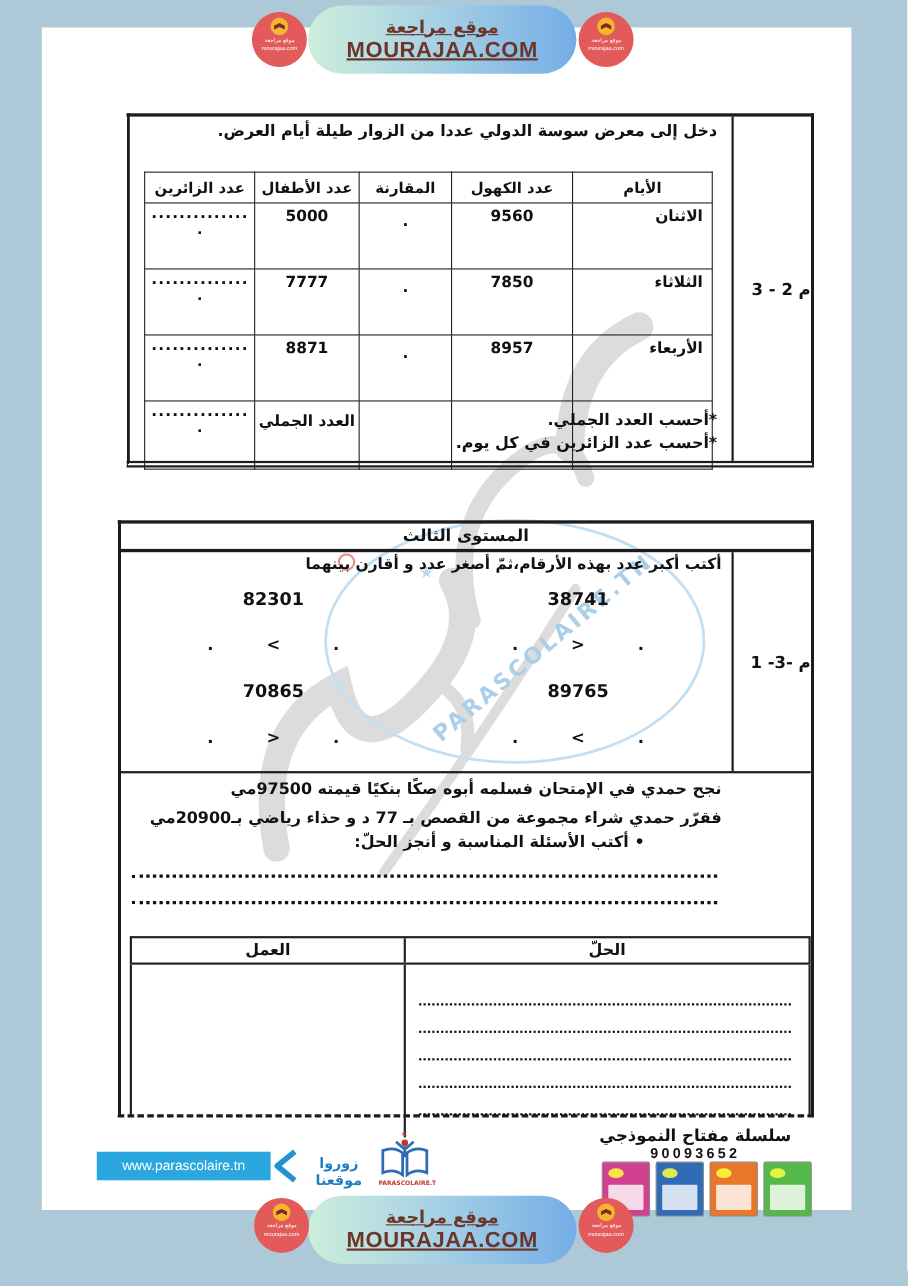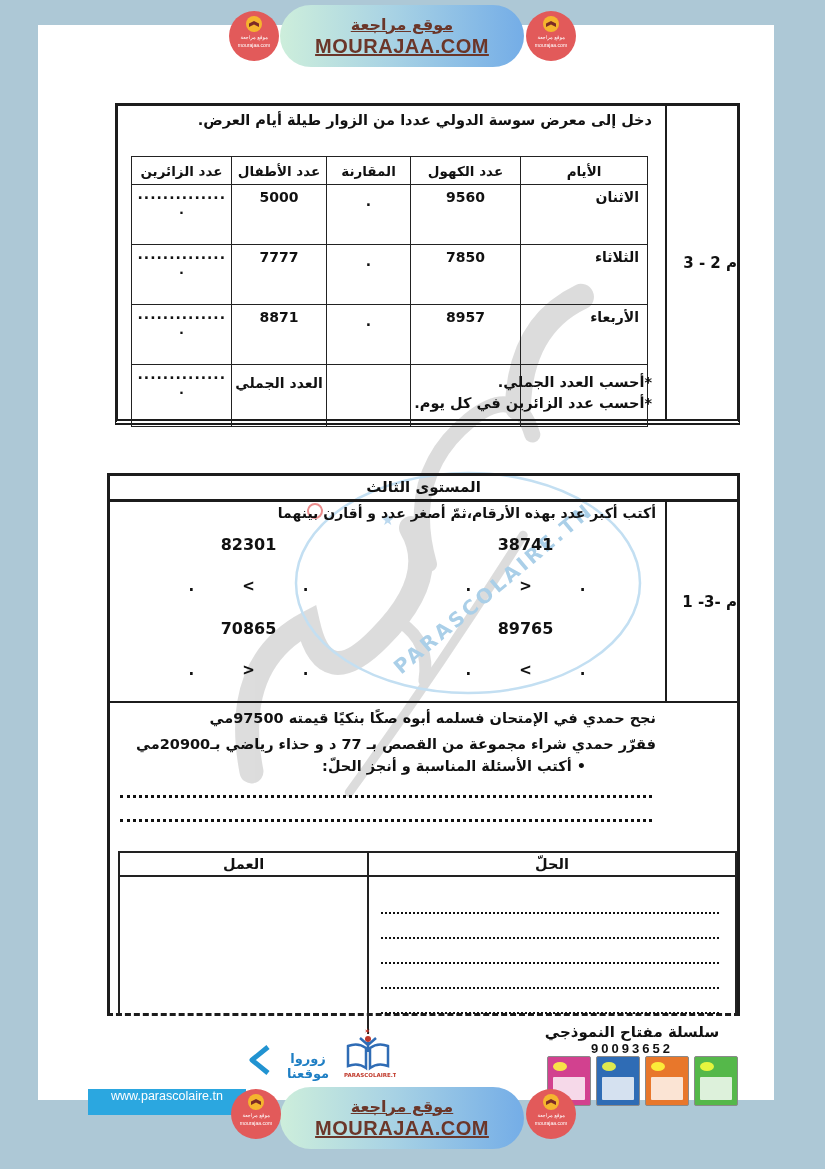--- a/index.html
+++ b/index.html
@@ -78,22 +78,22 @@
   .sol-head div{display:flex;align-items:center;justify-content:center;font-weight:bold;font-size:14.5px;}
   .sol-head .sol-h{border-left:2px solid #222;}
   .sol-body{position:absolute;left:0;right:0;top:26px;bottom:0;display:grid;
             grid-template-columns:368px 1fr;direction:rtl;
             border-left:2px solid #222;border-right:2px solid #222;}
   .sol-cell{border-left:2px solid #222;padding:32px 16px 0 12px;}
   .dotline2{border-bottom:2.5px dotted #111;height:3px;margin-bottom:20px;}
 
   
   .site-bar{position:absolute;left:88px;top:1047px;width:158px;height:26px;background:#2ba7e0;color:#fff;
-            font-size:12.5px;display:flex;justify-content:center;z-index:6;
-            font-family:"Liberation Sans",sans-serif;margin-top:42px;}
+            font-size:12.5px;display:flex;align-items:center;justify-content:center;z-index:6;
+            font-family:"Liberation Sans",sans-serif;}
   .visit-arrow{position:absolute;left:246px;top:1044px;z-index:6;}
   .visit{position:absolute;left:272px;top:1051px;width:72px;text-align:center;color:#1f7fc4;
          font-weight:bold;font-size:13px;direction:rtl;z-index:6;}
   .p-logo{position:absolute;left:340px;top:1026px;z-index:6;}
   .series-title{position:absolute;left:528px;top:1023px;width:208px;text-align:center;font-weight:bold;
                 font-size:15px;direction:rtl;z-index:6;}
   .series-phone{position:absolute;left:528px;top:1041px;width:208px;text-align:center;font-weight:bold;
                 font-size:13px;letter-spacing:3px;z-index:6;font-family:"Liberation Sans",sans-serif;}
   .books{position:absolute;left:547px;top:1056px;display:flex;gap:5px;z-index:6;}
   .book{width:42px;height:48px;border:1px solid #8a8a8a;border-radius:2px;position:relative;}

